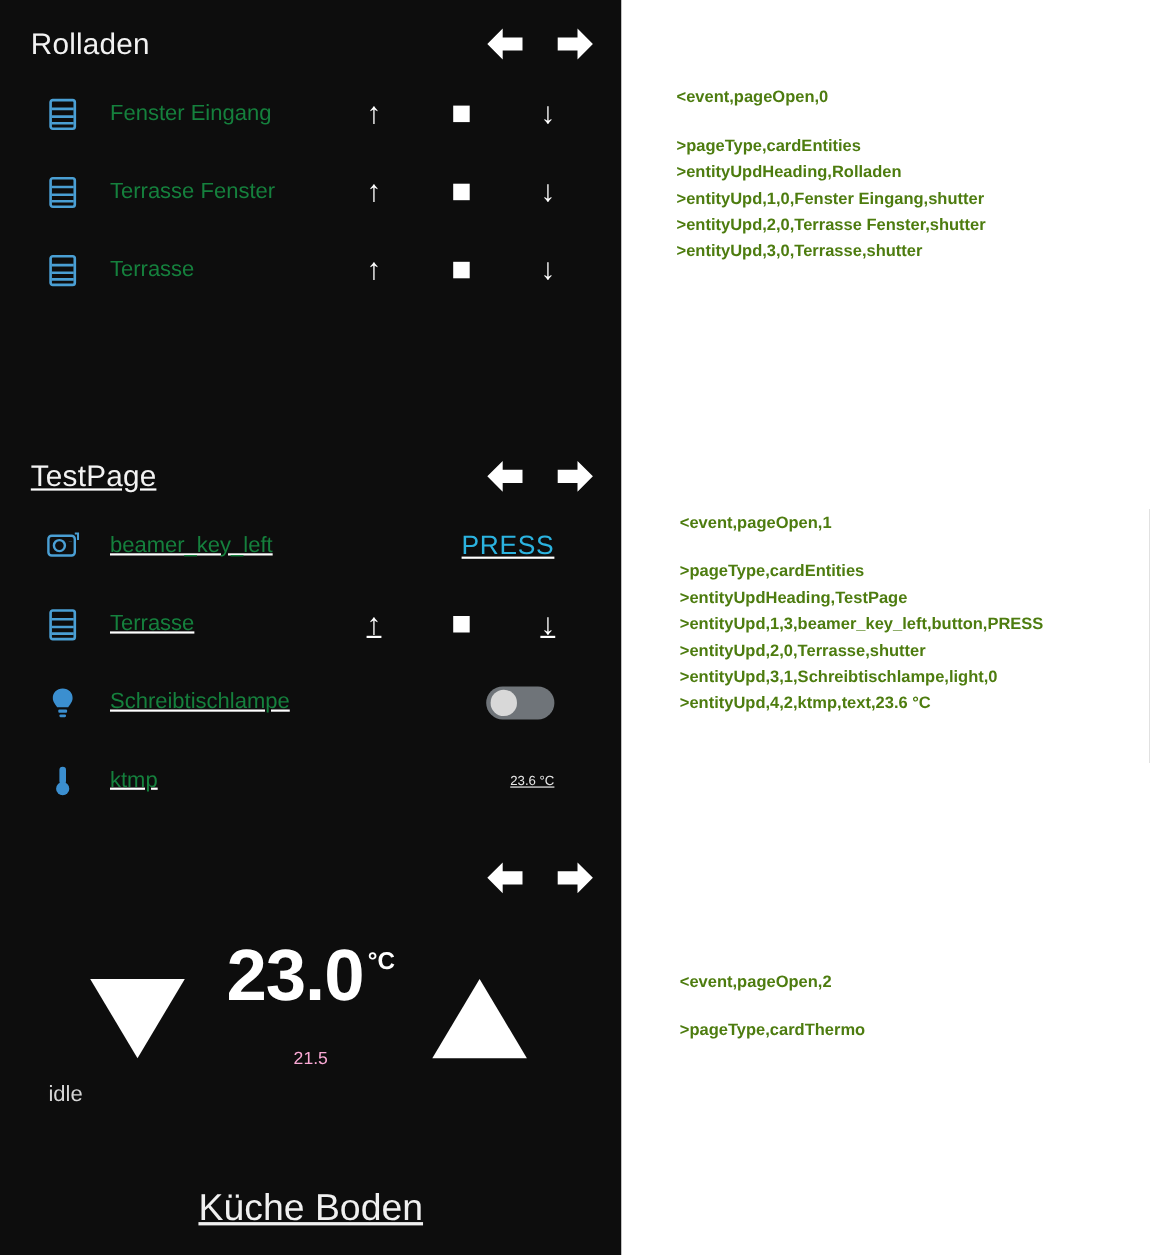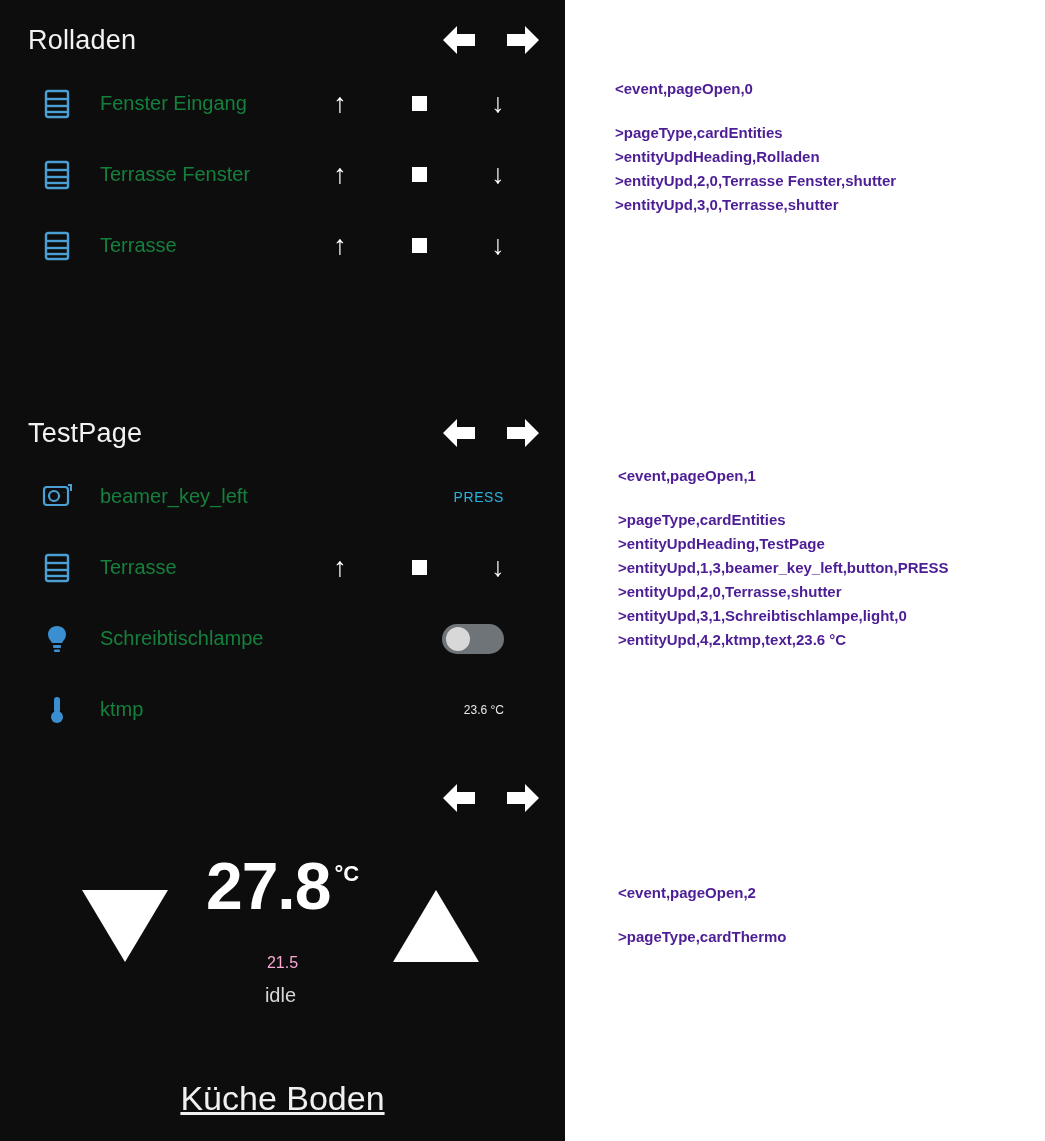--- a/index.html
+++ b/index.html
@@ -104,21 +104,21 @@
     font-size: 27px;
     line-height: 1;
   }
   .sq {
     width: 15px;
     height: 15px;
     background: #ffffff;
   }
   .press-label {
     color: #2bb3e0;
-    font-size: 14px;
+    font-size: 24px;
     letter-spacing: 0.6px;
     padding-right: 39px;
     font-weight: 400;
   }
   .value-label {
     color: #e9e9e9;
     font-size: 12px;
     padding-right: 39px;
   }
   .toggle {
@@ -199,40 +199,40 @@
     left: 0; right: 0;
     top: 128px;
     text-align: center;
     font-size: 16px;
     color: #f9a8d4;
   }
   .temp-state {
     position: absolute;
     left: 0; right: 4px;
     top: 158px;
-    text-align: center;
     font-size: 20px;
     color: #d6d6d6;
+    padding-left: 44px;
   }
   .thermo-name {
     position: absolute;
     left: 0; right: 0;
     bottom: 22px;
     text-align: center;
     font-size: 34px;
     color: #f0f0f0;
     text-decoration: underline;
   }
 
   
   .doc-block {
     position: absolute;
     left: 50px;
     font-family: "Liberation Sans", sans-serif;
-    color: #4c1d95;
+    color: #4d7c0f;
   }
   .doc-line {
     font-size: 15px;
     font-weight: bold;
     line-height: 24px;
     white-space: pre;
   }
   .doc-event {
     font-size: 15px;
     font-weight: bold;
@@ -312,21 +312,21 @@
       <span class="shutter-ctrls">
         <span class="sh-btn">↑</span>
         <span class="sh-btn">
             <span class="sq"></span>
           </span>
         <span class="sh-btn">↓</span>
       </span>
     </div>
   </div>
 
-  <div class="card" style="top:405px;">
+  <div class="card" style="top:405px;text-decoration:underline;">
     <div class="card-header">
       <div class="card-title">TestPage</div>
       <div class="nav-arrows">
         <span class="arrow">
           <svg width="40" height="34" viewBox="0 0 40 34">
               <path d="M18 3 L4 17 L18 31 L18 23 L36 23 L36 11 L18 11 Z" fill="#ffffff"></path>
             </svg>
         </span>
         <span class="arrow">
           <svg width="40" height="34" viewBox="0 0 40 34">
@@ -408,36 +408,37 @@
             </svg>
         </span>
       </div>
     </div>
 
     <div class="thermo-body">
       <span class="tri tri-down"></span>
       <span class="tri tri-up"></span>
 
       <div class="temp-main">
-        <span class="temp-big">27.8</span><span class="temp-unit">°C</span>
+        <span class="temp-big">23.0</span><span class="temp-unit">°C</span>
       </div>
       <div class="temp-target">21.5</div>
       <div class="temp-state">idle</div>
     </div>
 
     <div class="thermo-name">Küche Boden</div>
   </div>
 </div>
 
 <div class="doc">
 
   <div class="doc-block" style="top:80px;">
     <div class="doc-event">&lt;event,pageOpen,0</div>
     <div class="doc-line">&gt;pageType,cardEntities</div>
     <div class="doc-line">&gt;entityUpdHeading,Rolladen</div>
+    <div class="doc-line">&gt;entityUpd,1,0,Fenster Eingang,shutter</div>
     <div class="doc-line">&gt;entityUpd,2,0,Terrasse Fenster,shutter</div>
     <div class="doc-line">&gt;entityUpd,3,0,Terrasse,shutter</div>
   </div>
 
   <div class="doc-block" style="top:467px; left:53px;">
     <div class="doc-event">&lt;event,pageOpen,1</div>
     <div class="doc-line">&gt;pageType,cardEntities</div>
     <div class="doc-line">&gt;entityUpdHeading,TestPage</div>
     <div class="doc-line">&gt;entityUpd,1,3,beamer_key_left,button,PRESS</div>
     <div class="doc-line">&gt;entityUpd,2,0,Terrasse,shutter</div>

